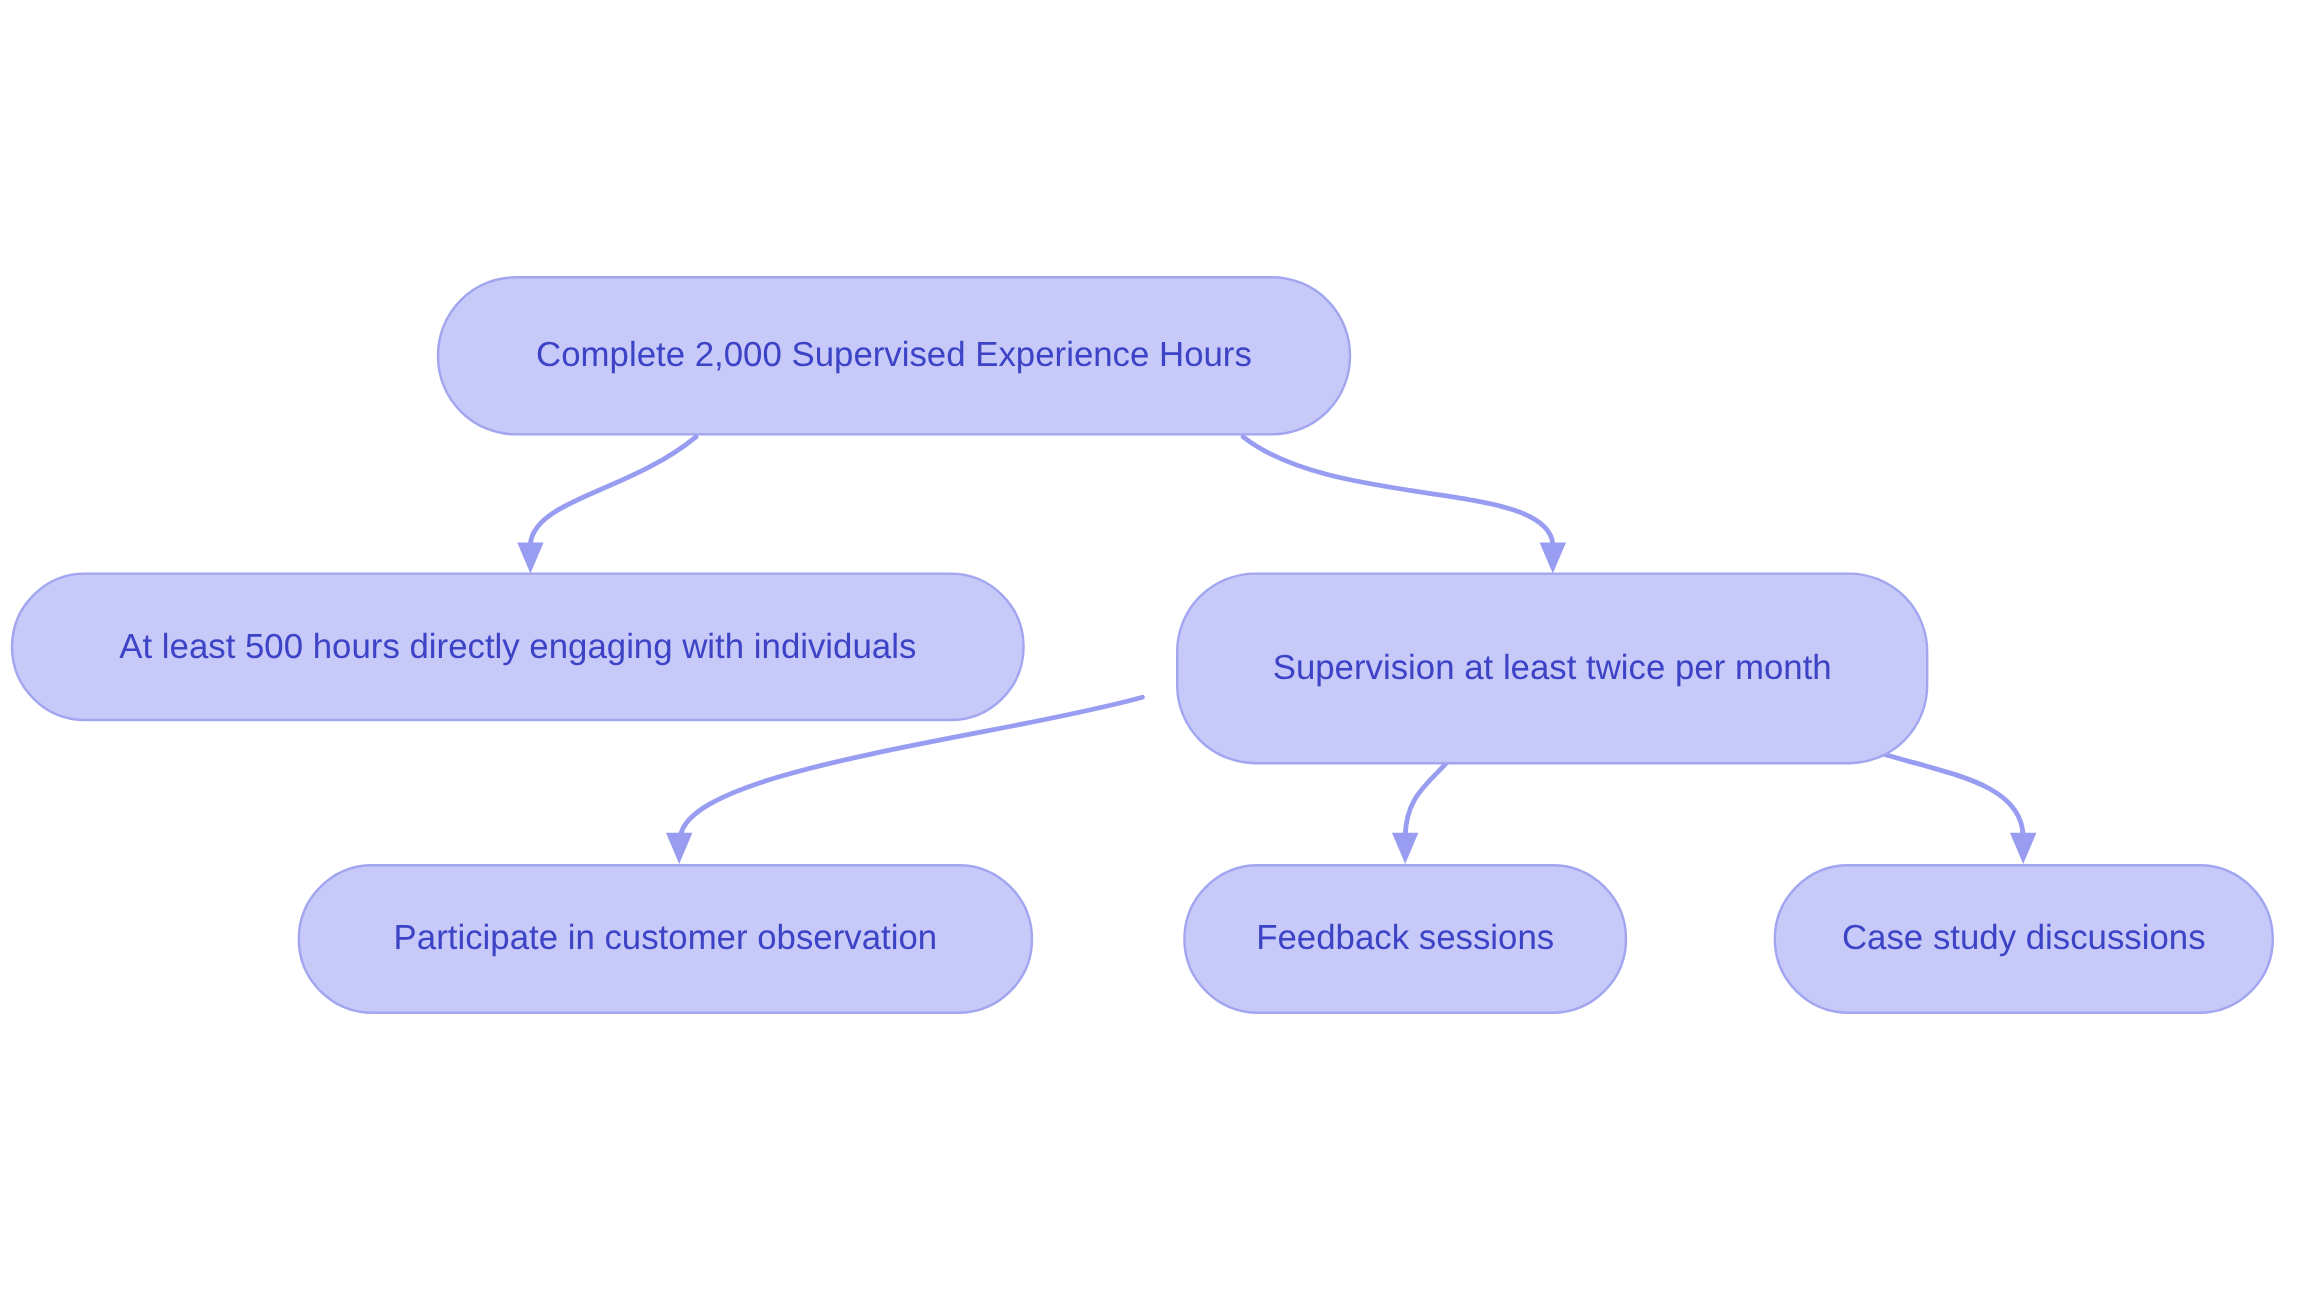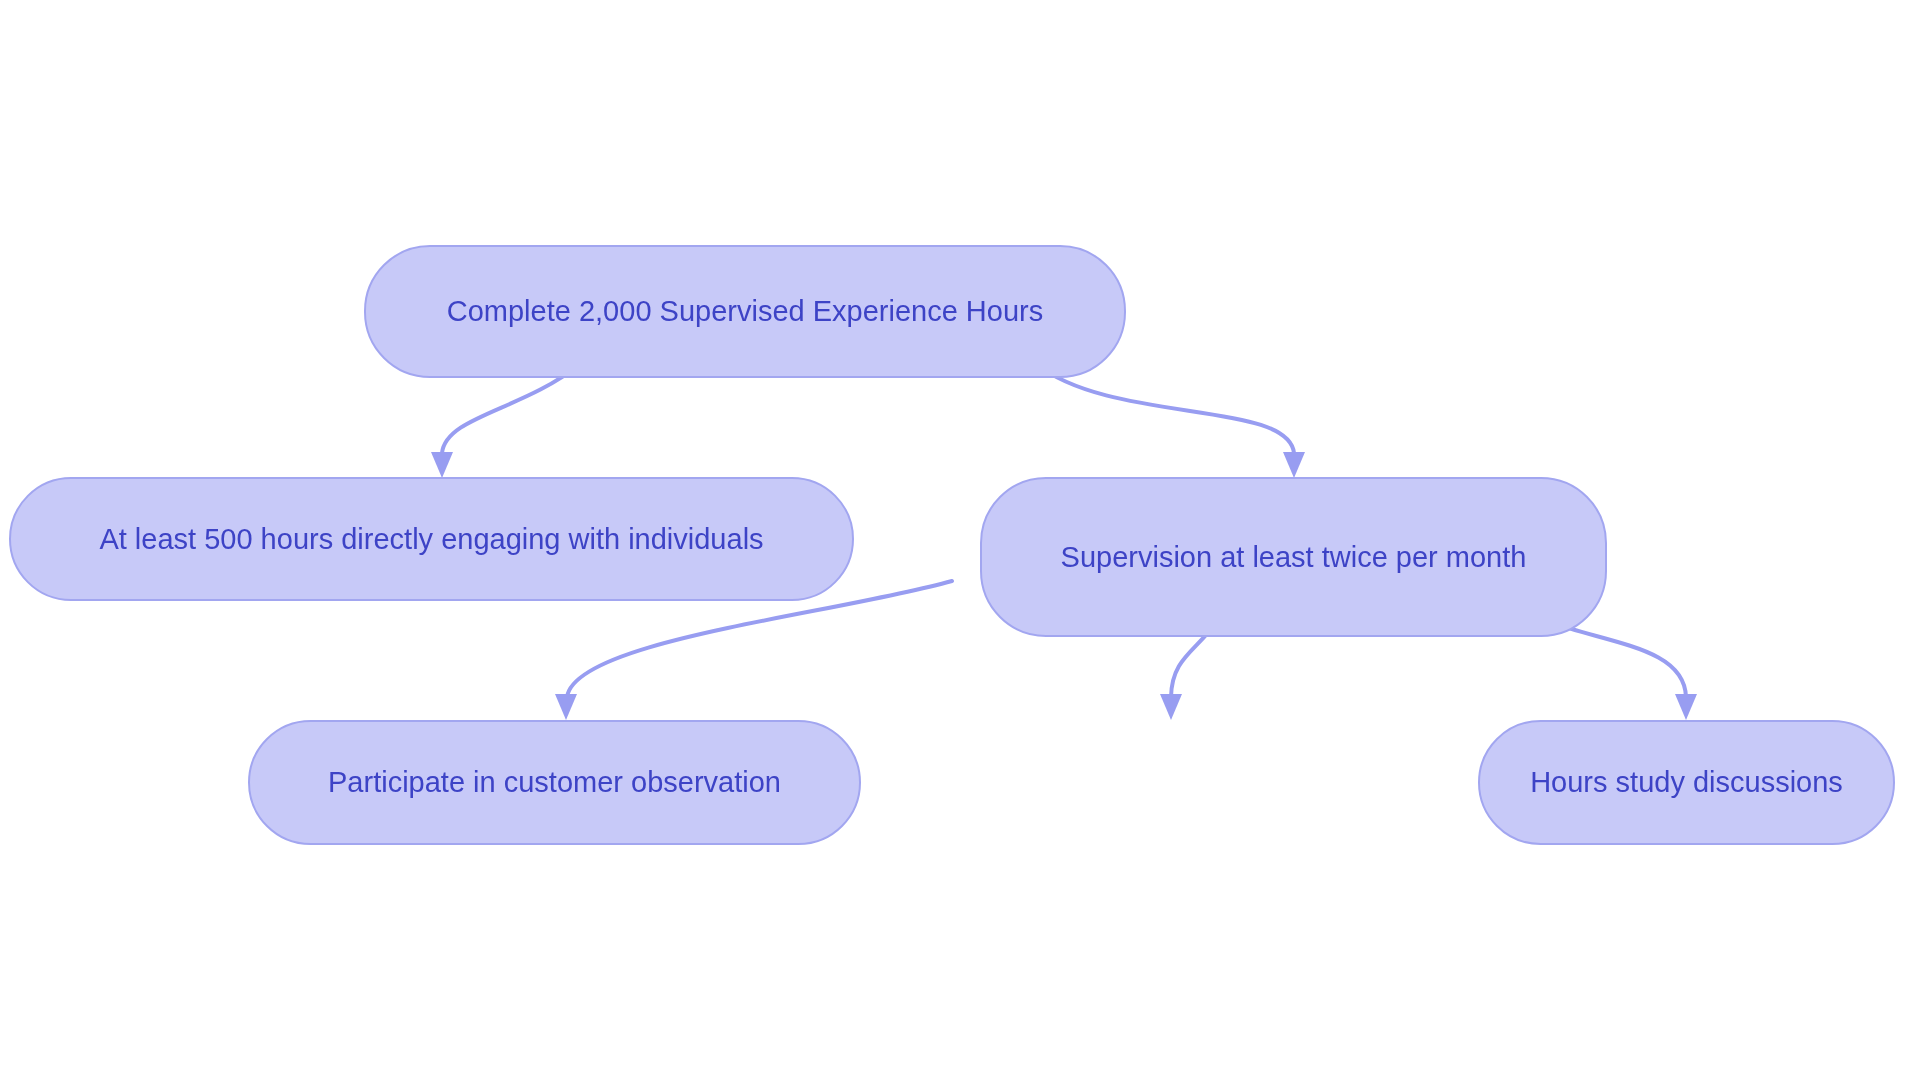--- a/index.html
+++ b/index.html
@@ -39,21 +39,21 @@
     justify-content: center;
     background: var(--node-fill);
     border: 2px solid var(--node-border);
     border-radius: 66px;
     color: var(--text);
     font-size: 29px;
     line-height: 1.2;
     text-align: center;
     white-space: nowrap;
   }
-  .node-root        { left: 364px;  top: 245px; width: 762px; height: 133px; }
+  .node-root        { left: 364px;  top: 230px; width: 762px; height: 133px; }
   .node-hours       { left: 9px;   top: 477px; width: 845px; height: 124px; }
   .node-supervision { left: 980px;  top: 477px; width: 627px; height: 160px; }
   .node-observation { left: 248px;  top: 720px; width: 613px; height: 125px; }
   .node-feedback    { left: 986px;  top: 720px; width: 370px; height: 125px; }
   .node-case        { left: 1478px; top: 720px; width: 417px; height: 125px; }
 </style>
 </head>
 <body>
 
 <div class="canvas">
@@ -87,16 +87,17 @@
   </svg>
 
   <div class="node node-root">Complete 2,000 Supervised Experience Hours</div>
 
   <div class="node node-hours">At least 500 hours directly engaging with individuals</div>
 
   <div class="node node-supervision">Supervision at least twice per month</div>
 
   <div class="node node-observation">Participate in customer observation</div>
 
+  <div class="node node-feedback">Feedback sessions</div>
 
-  <div class="node node-case">Hours study discussions</div>
+  <div class="node node-case">Case study discussions</div>
 
 </div>
 
 </body></html>

